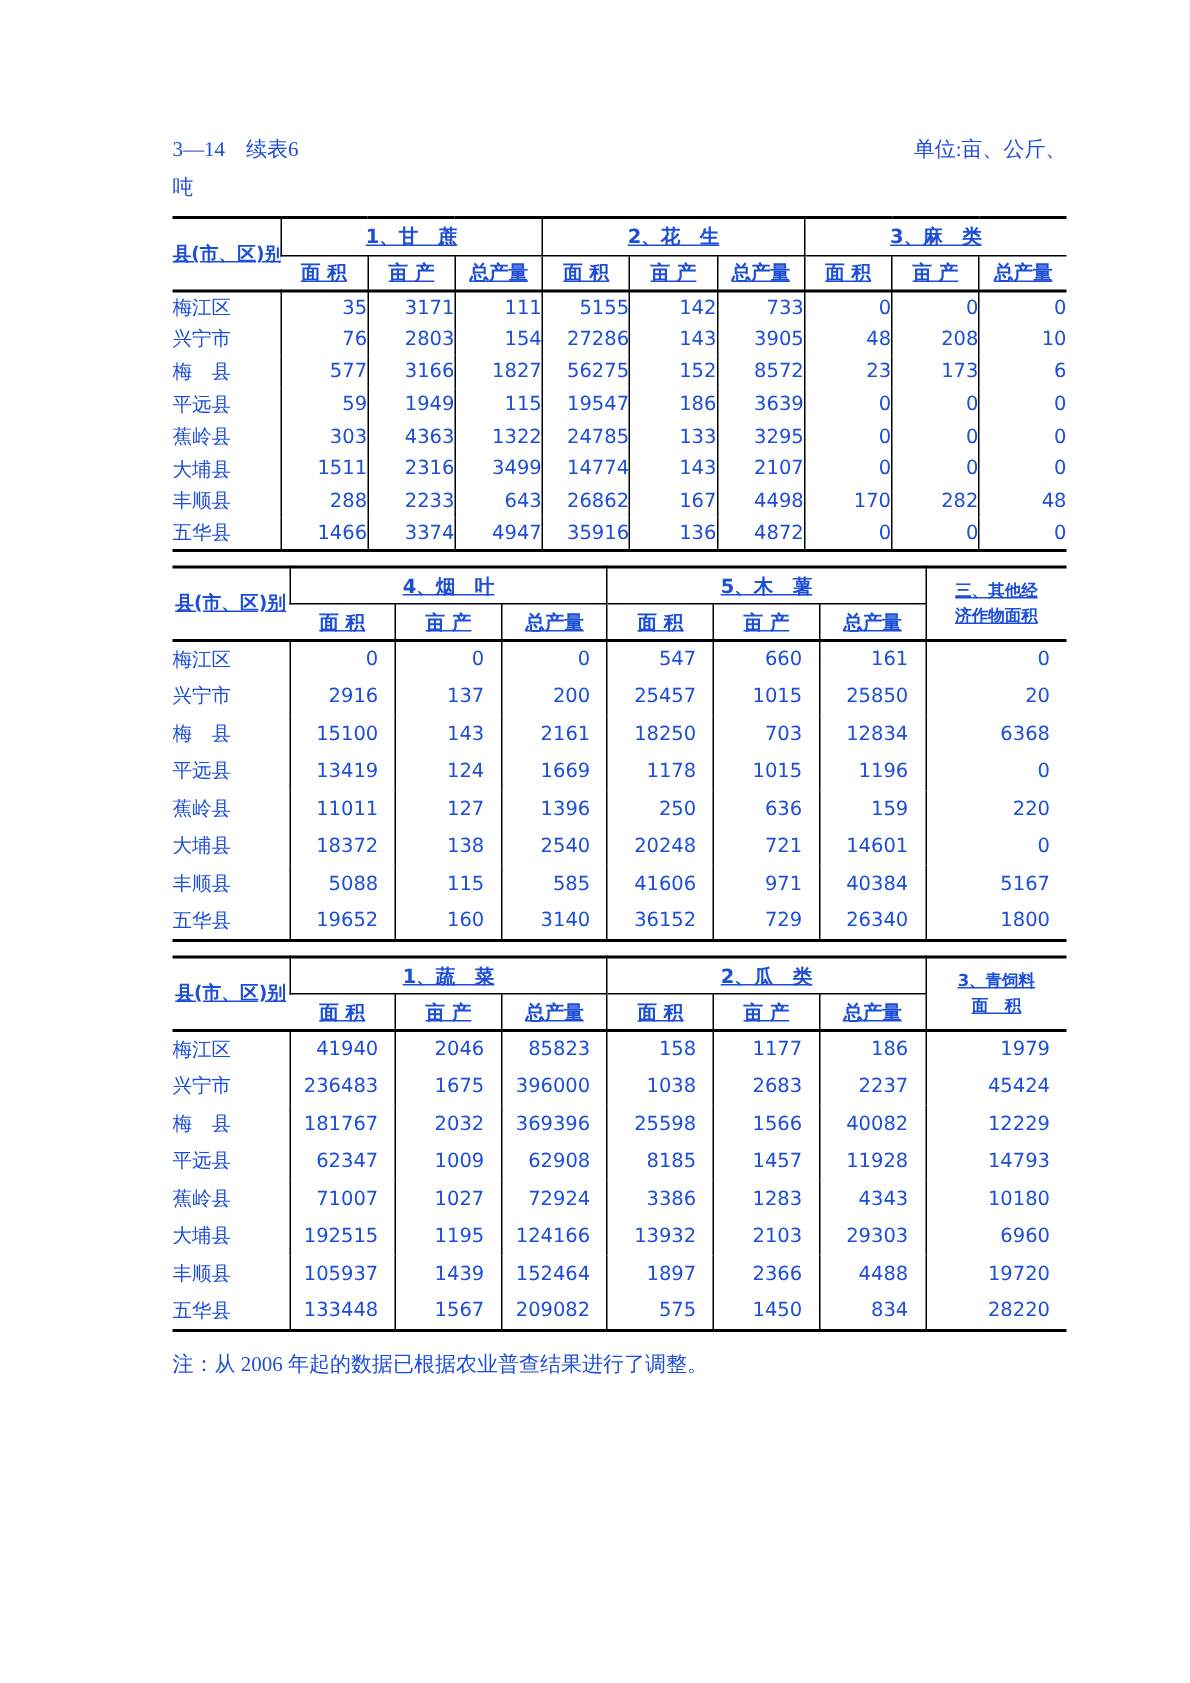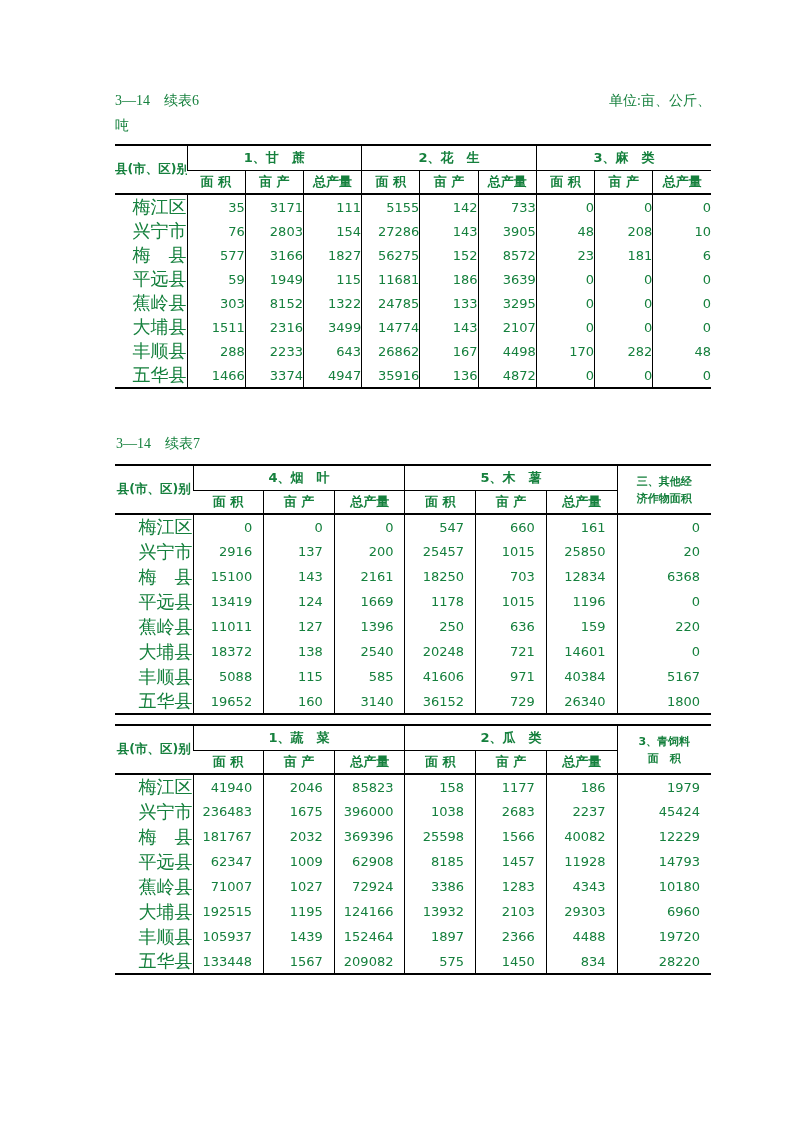--- a/index.html
+++ b/index.html
@@ -2,21 +2,21 @@
 <html><head>
 <meta charset="utf-8">
 <style>
   html,body { margin:0; padding:0; background:#e8e8e8; }
   .page {
     position:relative;
     width:793px; height:1122px;
     background:#ffffff;
     margin:0 auto;
     font-family:"Liberation Serif","DejaVu Serif",serif;
-    color:#15803d;
+    color:#1d4ed8;
     overflow:hidden;
   }
   .content { position:absolute; left:115px; top:92px; width:596px; }
 
   .hdr-line1 { display:flex; justify-content:space-between; font-size:14px; line-height:18px; }
   .hdr-line2 { font-size:14px; line-height:18px; margin-top:7px; }
 
   .caption { font-size:14px; margin:46px 0 11px 1px; }
 
   table.t {
@@ -29,38 +29,38 @@
   }
   table.t th, table.t td {
     border-left:1px solid #000;
     vertical-align:middle;
     padding:0;
     overflow:hidden;
     white-space:nowrap;
   }
   table.t th:first-child, table.t .rowlabel { border-left:none; }
 
-  thead { border-bottom:2px solid #000; }
+  thead { border-bottom:2px solid #000;text-decoration:underline; }
   thead th {
     font-family:"DejaVu Sans","Liberation Sans",sans-serif;
     font-weight:bold;
     font-size:13px;
     text-align:center;
   }
   thead th.corner { font-size:12.5px; }
   thead tr.group-row { height:25px; }
   thead tr.sub-row  { height:24px; }
   thead th.group { border-bottom:1px solid #000; }
   thead th.extra { font-size:11px; line-height:17px; }
 
   tbody th.rowlabel {
     font-family:"Liberation Serif","DejaVu Serif",serif;
     font-weight:normal;
-    font-size:18px;
-    text-align:right;
+    font-size:13px;
+    text-align:left;
   }
   tbody td {
     font-family:"DejaVu Sans","Liberation Sans",sans-serif;
     font-size:13px;
     text-align:right;
     padding-right:9px;
   }
   table.t1 tbody tr { height:21.6px; }
   table.t2 tbody tr, table.t3 tbody tr { height:25px; }
   table.t2 tbody td, table.t3 tbody td { padding-right:11px; }
@@ -130,39 +130,39 @@
           </tr>
           <tr>
             <th class="rowlabel">梅　县</th>
             <td>577</td>
             <td>3166</td>
             <td>1827</td>
             <td>56275</td>
             <td>152</td>
             <td>8572</td>
             <td>23</td>
-            <td>181</td>
+            <td>173</td>
             <td>6</td>
           </tr>
           <tr>
             <th class="rowlabel">平远县</th>
             <td>59</td>
             <td>1949</td>
             <td>115</td>
-            <td>11681</td>
+            <td>19547</td>
             <td>186</td>
             <td>3639</td>
             <td>0</td>
             <td>0</td>
             <td>0</td>
           </tr>
           <tr>
             <th class="rowlabel">蕉岭县</th>
             <td>303</td>
-            <td>8152</td>
+            <td>4363</td>
             <td>1322</td>
             <td>24785</td>
             <td>133</td>
             <td>3295</td>
             <td>0</td>
             <td>0</td>
             <td>0</td>
           </tr>
           <tr>
             <th class="rowlabel">大埔县</th>
@@ -196,21 +196,20 @@
             <td>35916</td>
             <td>136</td>
             <td>4872</td>
             <td>0</td>
             <td>0</td>
             <td>0</td>
           </tr>
         </tbody>
     </table>
 
-    <div class="caption">3—14　续表7</div>
 
     <table class="t t2">
       <colgroup>
           <col style="width:78px">
           <col span="6">
           <col style="width:94px">
         </colgroup>
       <thead>
         <tr class="group-row">
           <th class="corner" rowspan="2">县(市、区)别</th>
@@ -417,15 +416,16 @@
             <td>1567</td>
             <td>209082</td>
             <td>575</td>
             <td>1450</td>
             <td>834</td>
             <td>28220</td>
           </tr>
         </tbody>
     </table>
 
+    <div class="note">注：从 2006 年起的数据已根据农业普查结果进行了调整。</div>
 
   </div>
 </div>
 
 </body></html>

